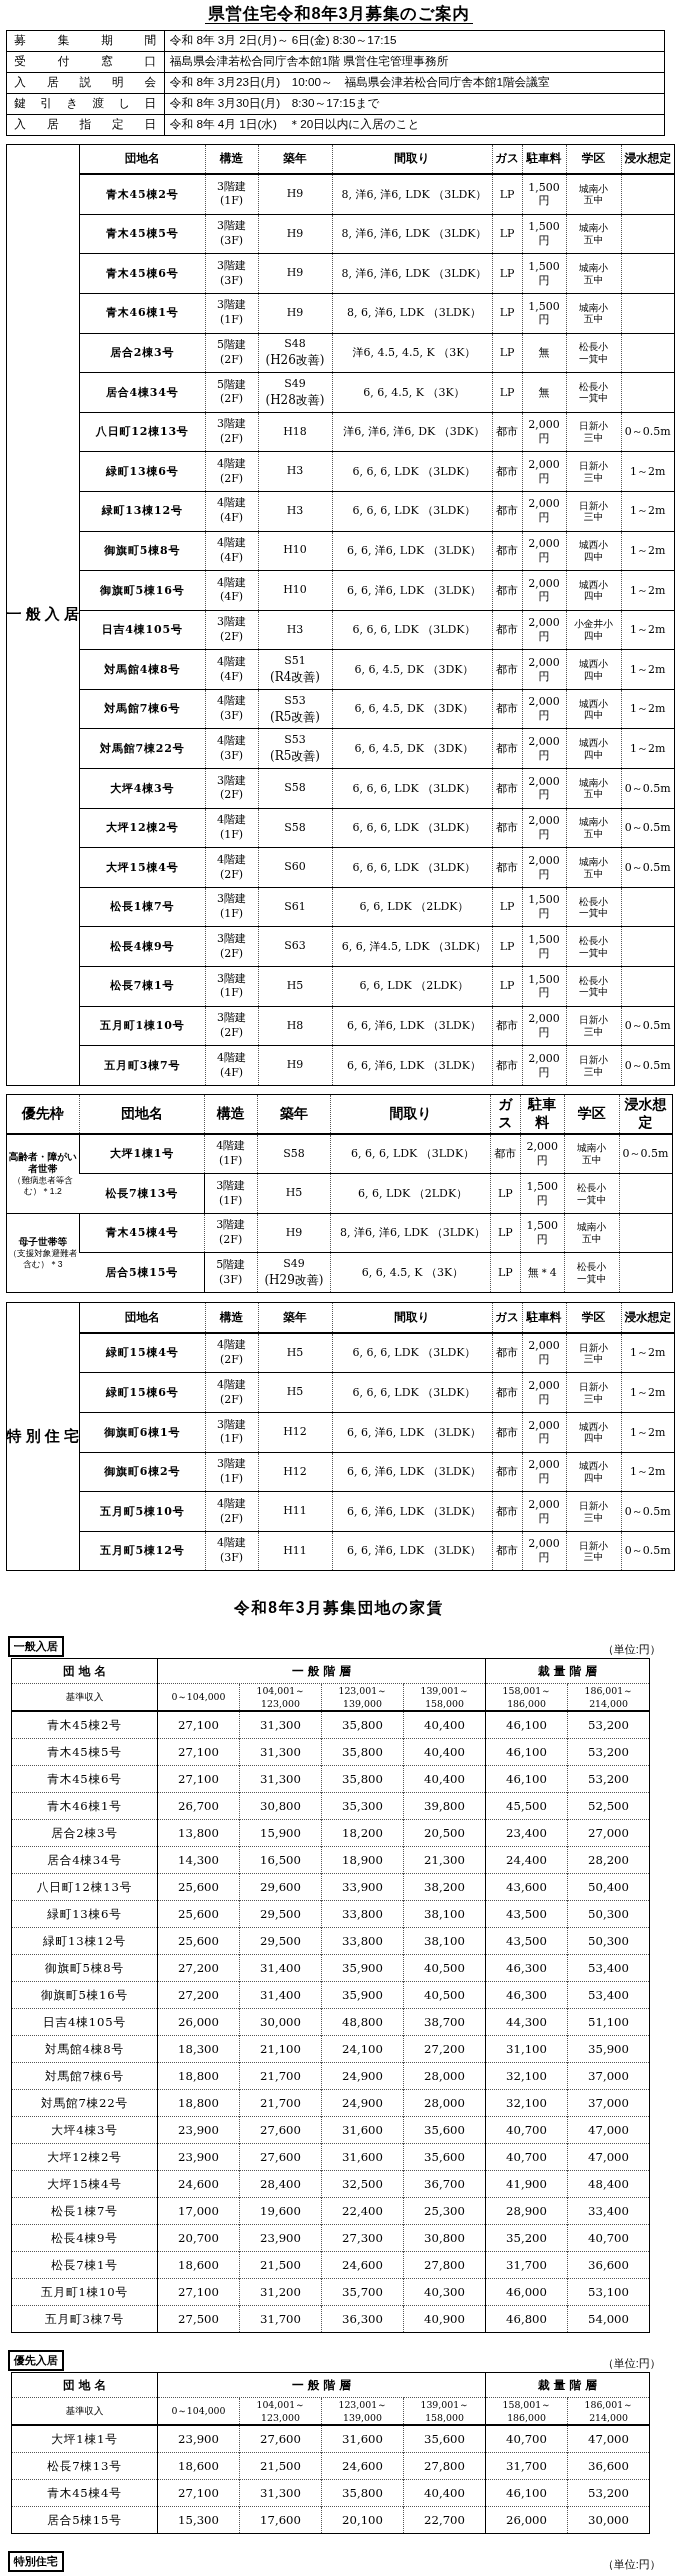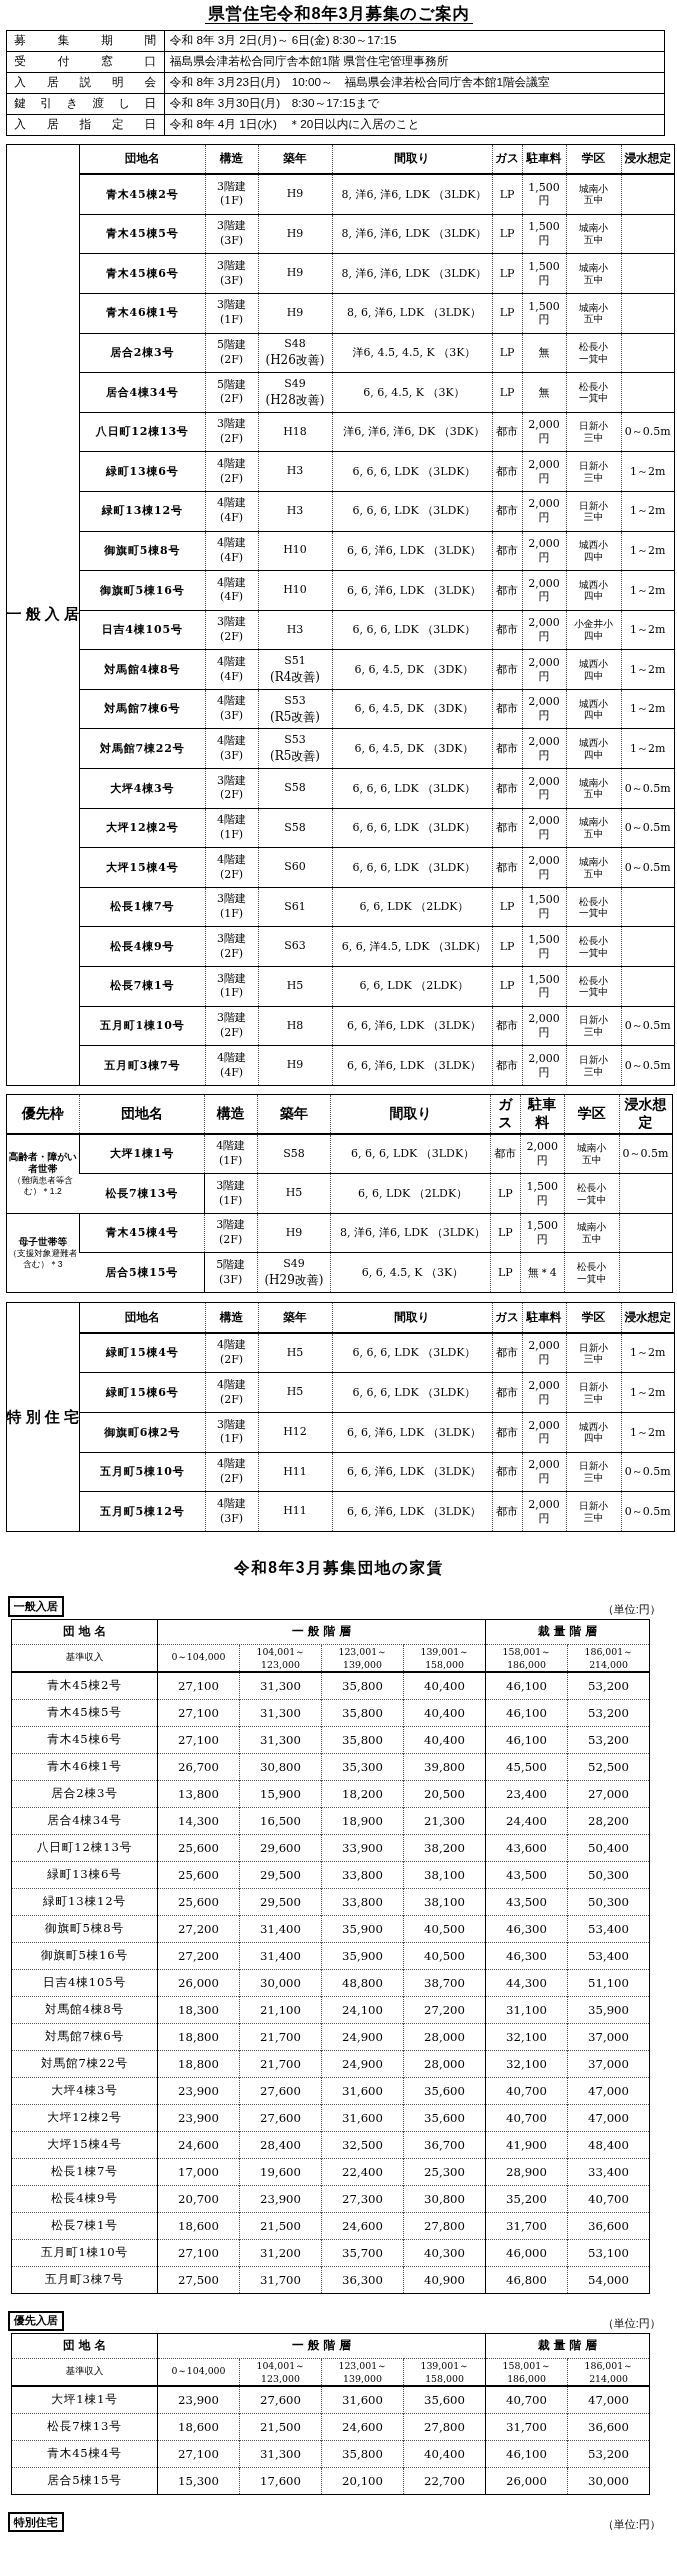--- a/index.html
+++ b/index.html
@@ -771,20 +771,39 @@
             <td class="c-layout">6, 6, 6, LDK （3LDK）</td>
             <td class="c-gas">都市</td>
             <td class="c-park">2,000円</td>
             <td class="c-school">
               <div>日新小</div>
               <div>三中</div>
             </td>
             <td class="c-flood">1～2m</td>
           </tr>
 
+          <tr>
+            <td class="c-name">御旗町6棟1号</td>
+            <td class="c-struct">
+              <div>3階建</div>
+              <div>(1F)</div>
+            </td>
+            <td class="c-built">
+              <div>H12</div>
+              <div class="note"></div>
+            </td>
+            <td class="c-layout">6, 6, 洋6, LDK （3LDK）</td>
+            <td class="c-gas">都市</td>
+            <td class="c-park">2,000円</td>
+            <td class="c-school">
+              <div>城西小</div>
+              <div>四中</div>
+            </td>
+            <td class="c-flood">1～2m</td>
+          </tr>
 
           <tr>
             <td class="c-name">御旗町6棟2号</td>
             <td class="c-struct">
               <div>3階建</div>
               <div>(1F)</div>
             </td>
             <td class="c-built">
               <div>H12</div>
               <div class="note"></div>

